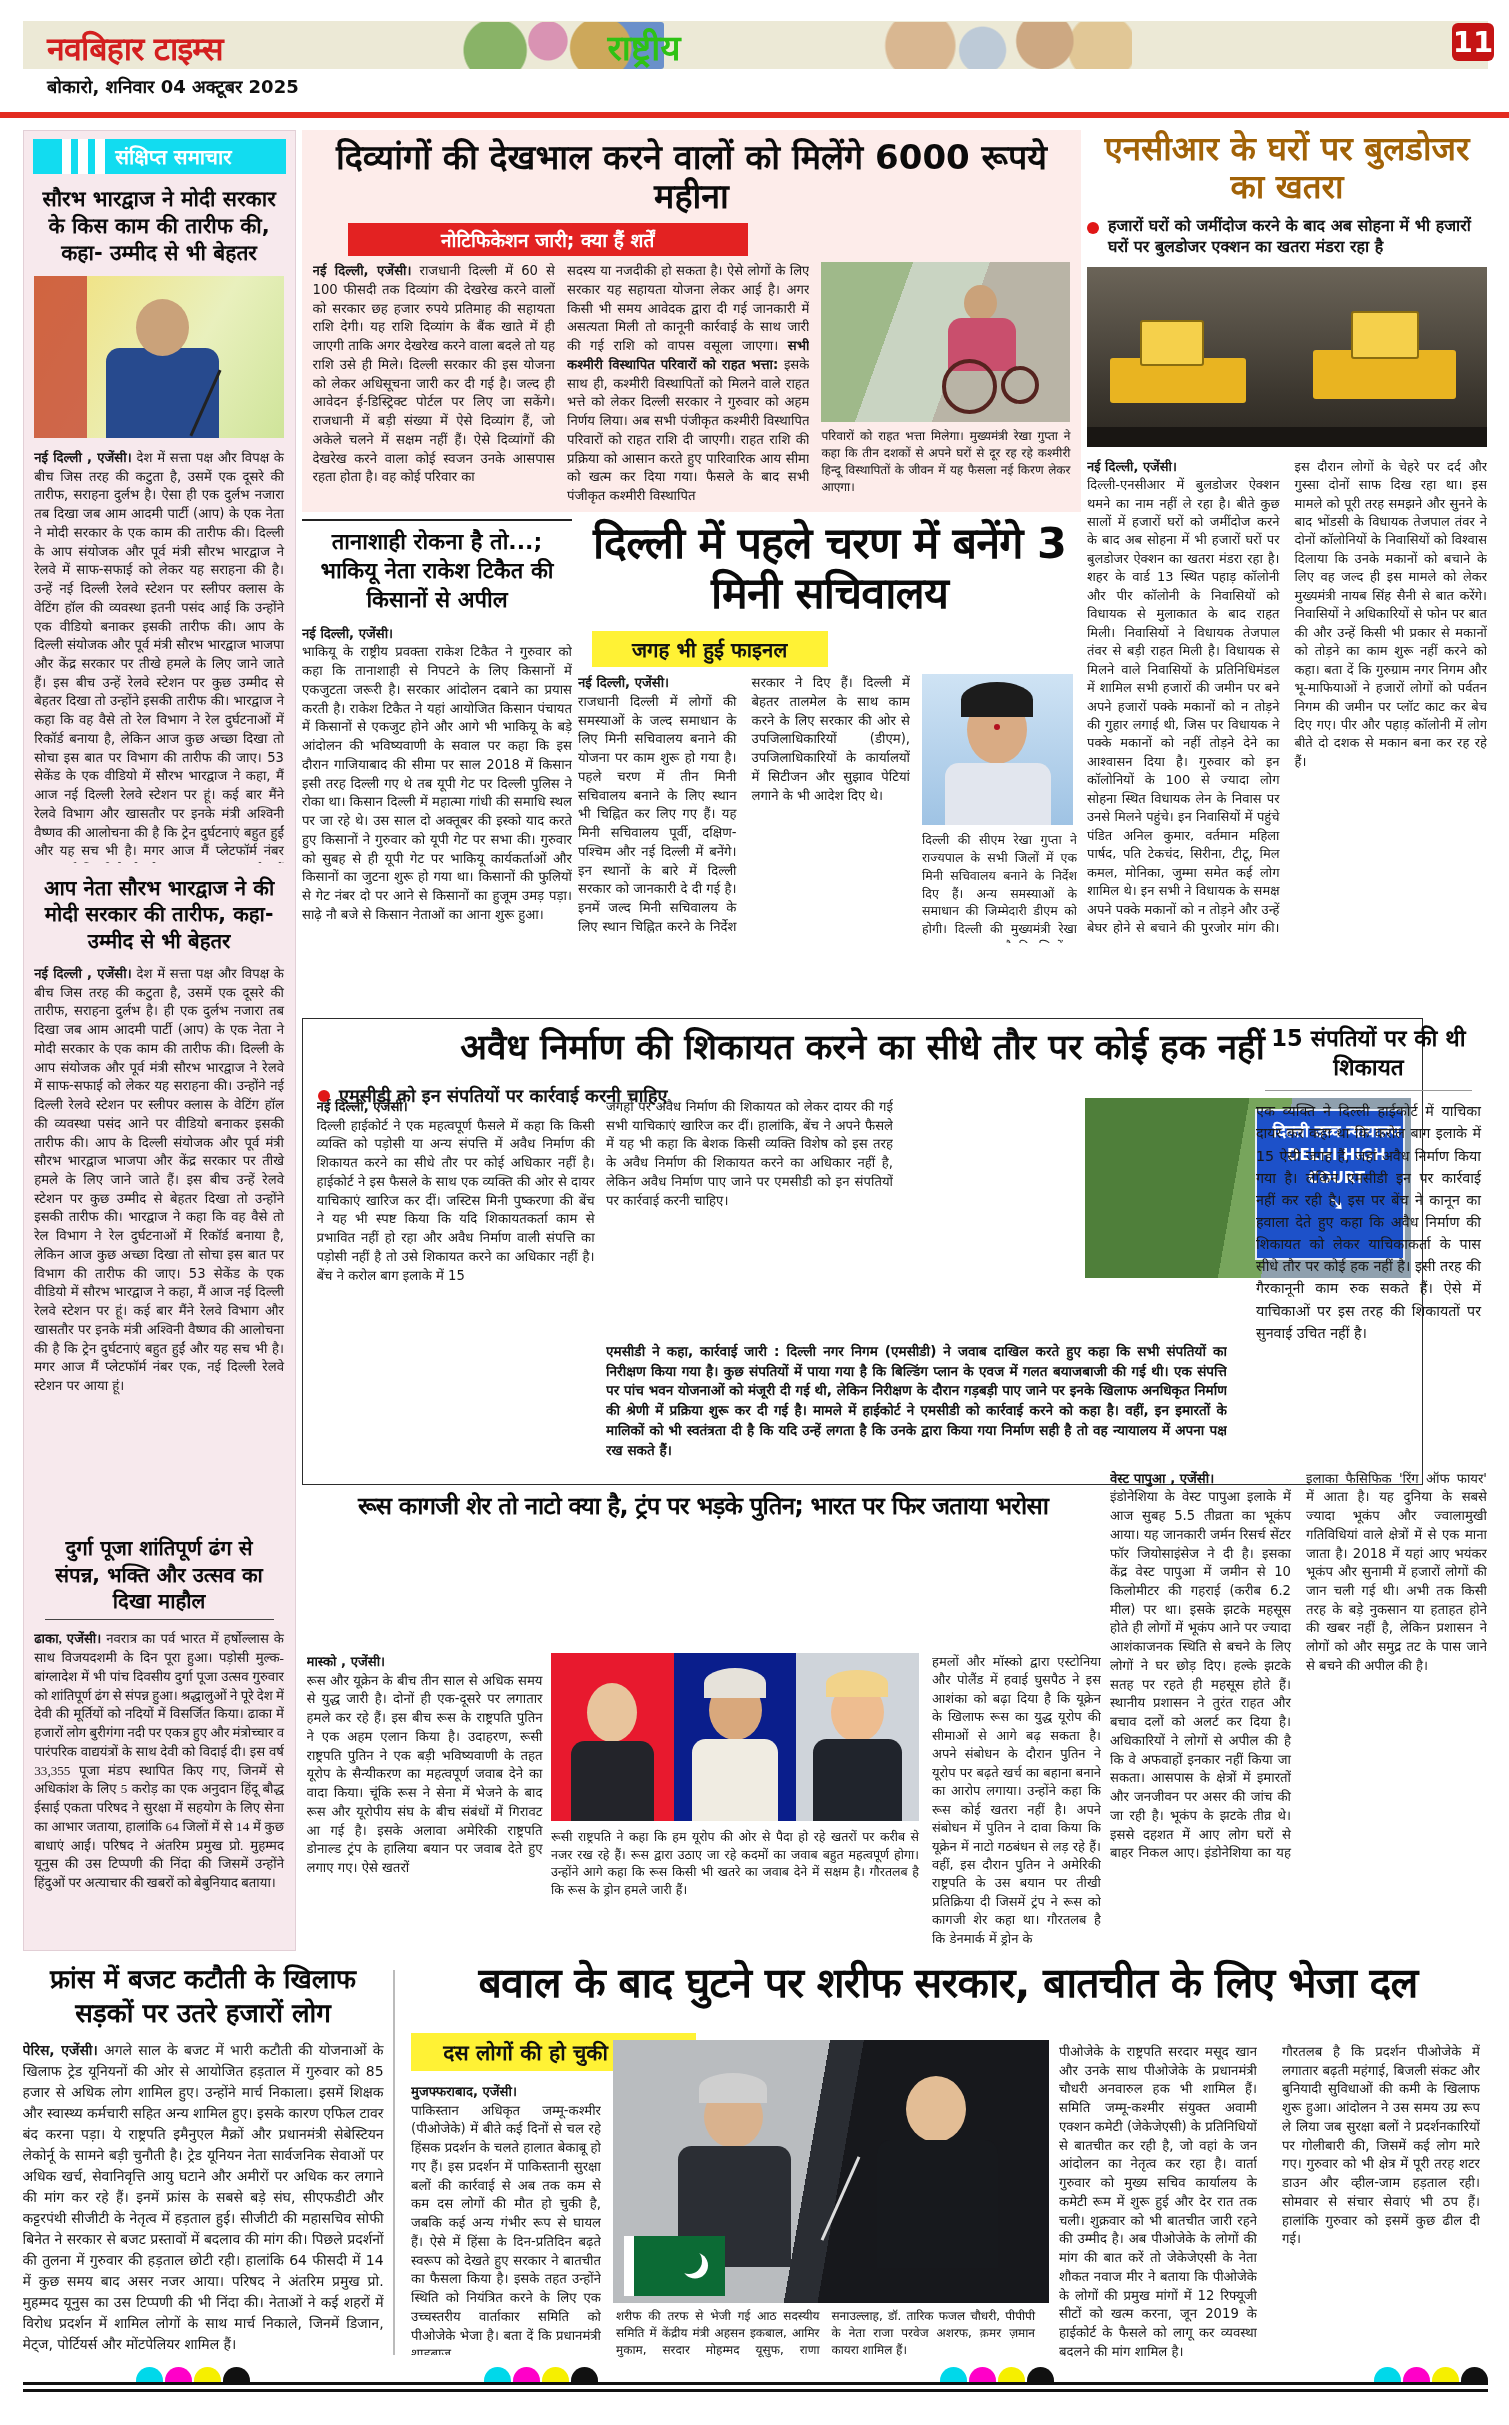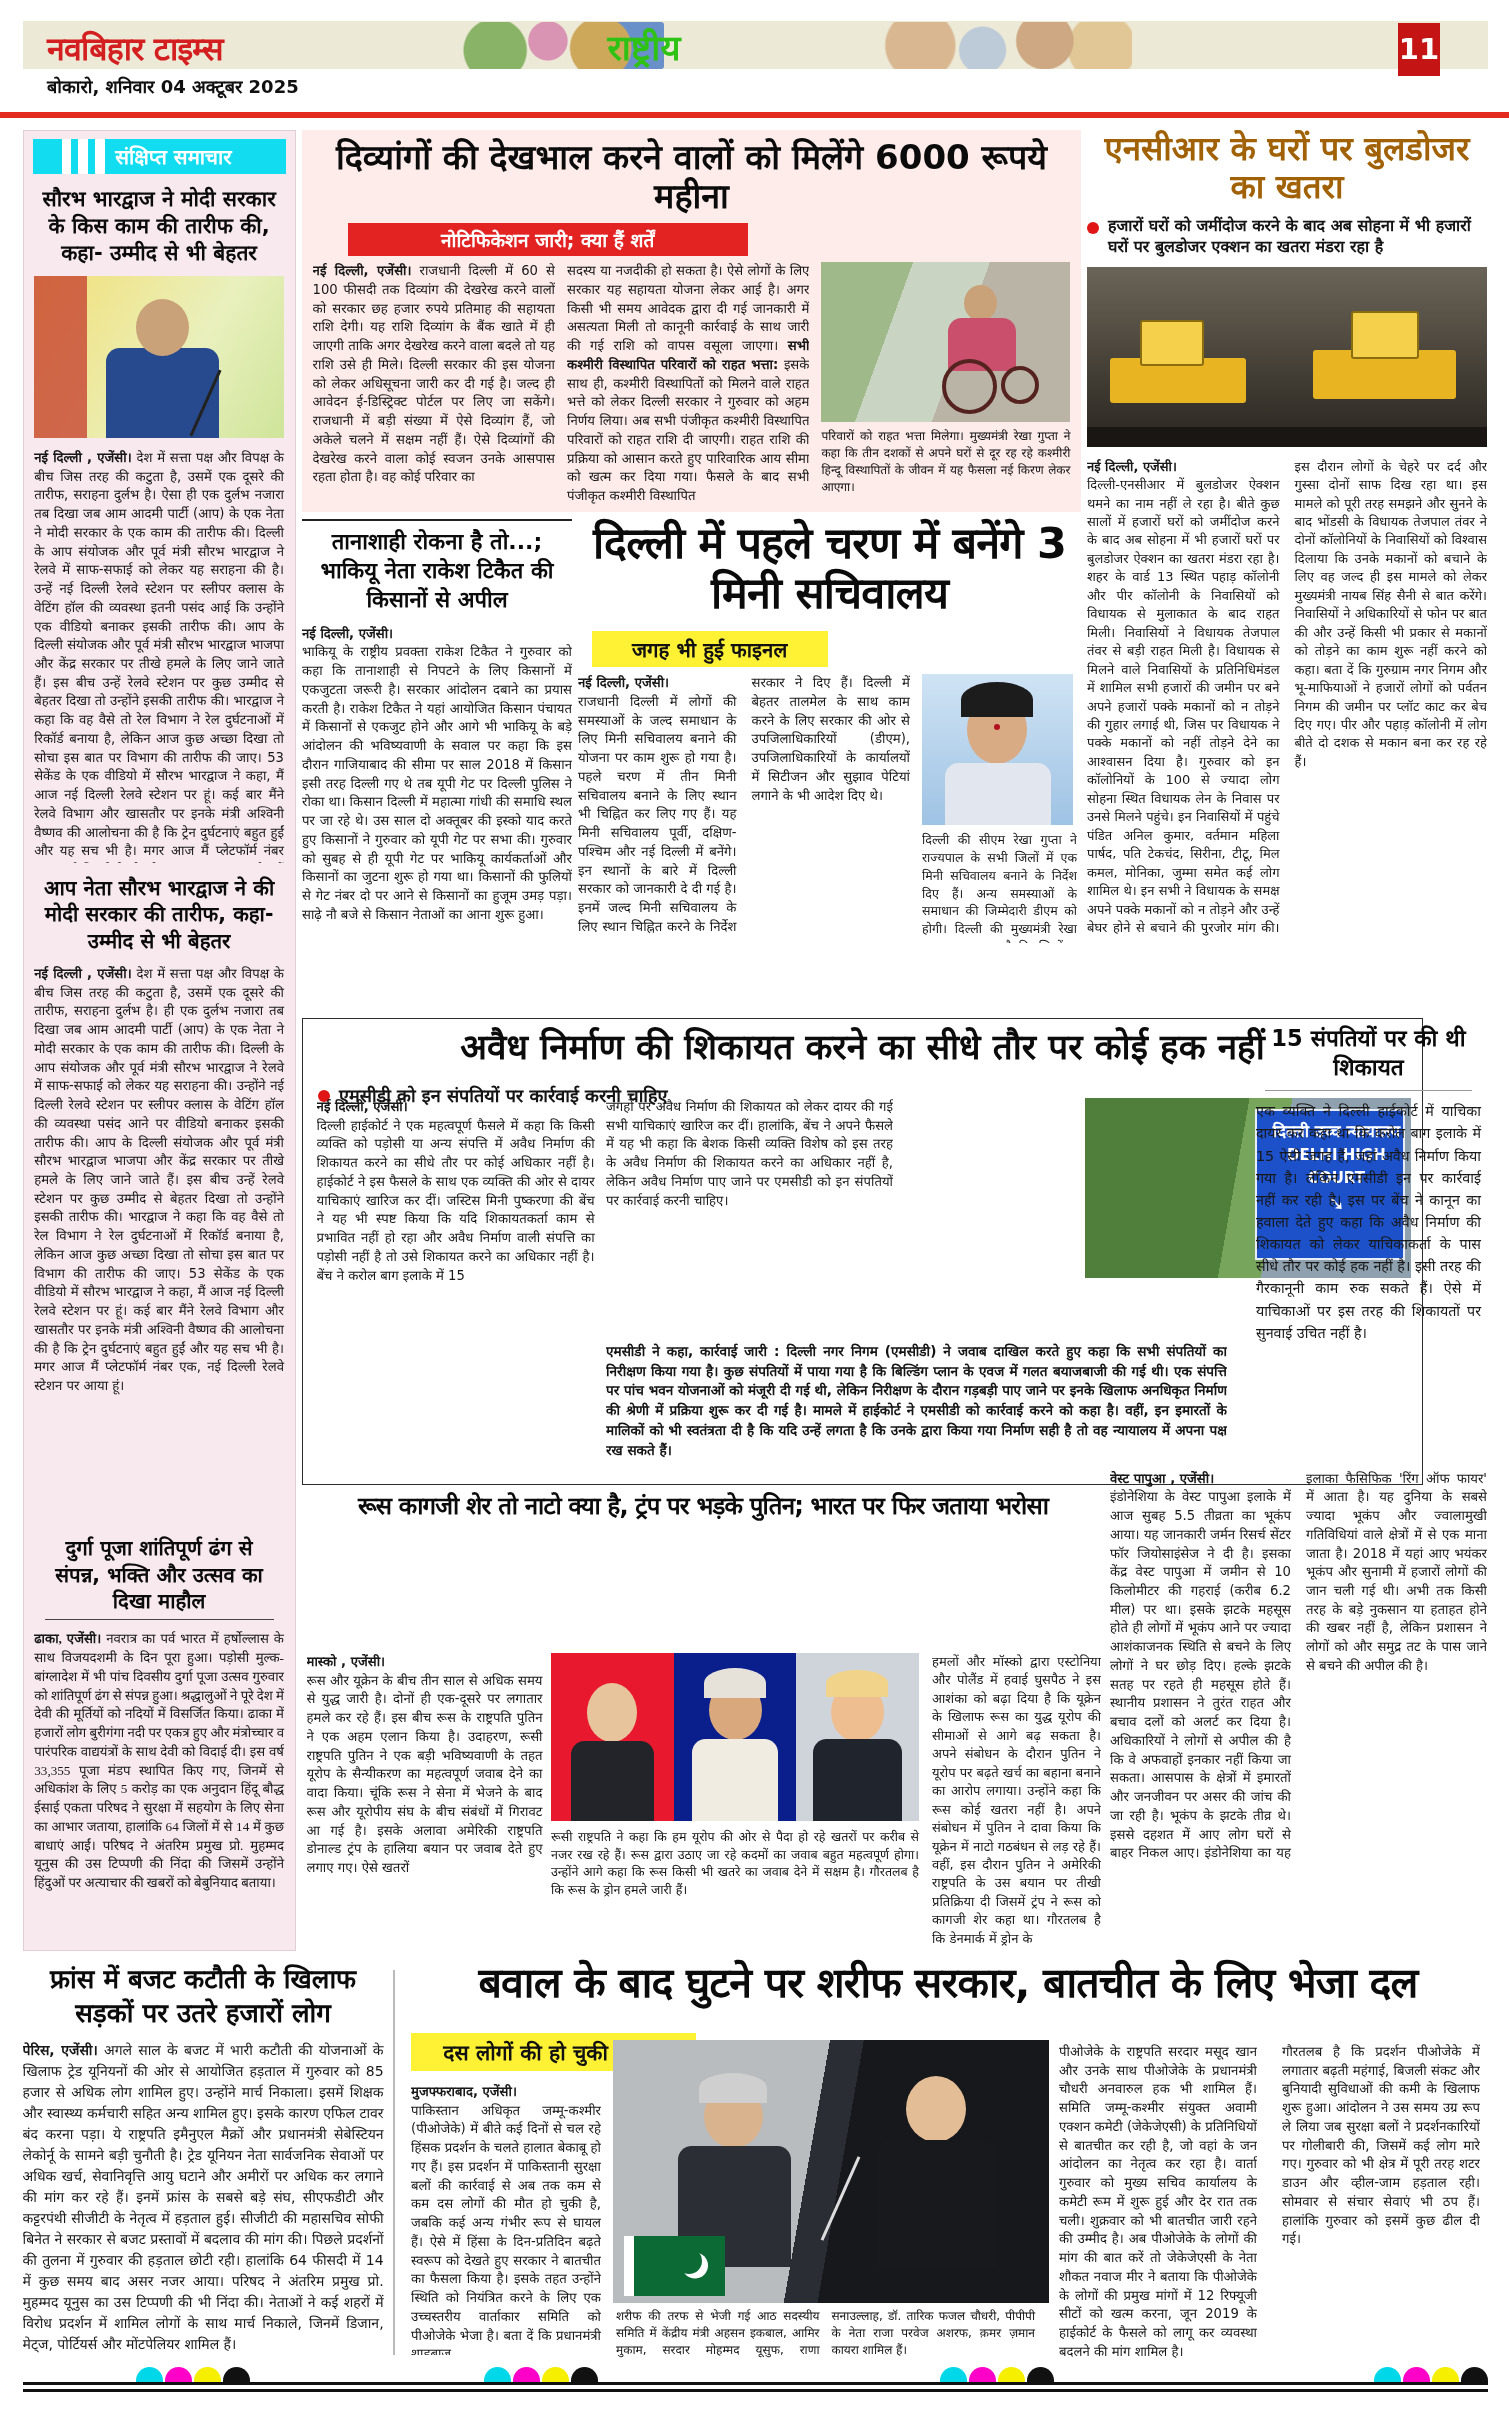--- a/index.html
+++ b/index.html
@@ -4,22 +4,22 @@
 <style>
   html,body{margin:0;padding:0;background:#fff;}
   .page{position:relative;width:1510px;height:2426px;background:#fff;overflow:hidden;
         font-family:"DejaVu Sans","Liberation Sans",sans-serif;color:#141414;}
   .abs{position:absolute;}
   
   .hdr-band{left:22.6px;top:21px;width:1465px;height:48px;background:#ece9d6;}
   .masthead{left:47px;top:26px;font-size:32px;font-weight:bold;color:#d31f1f;letter-spacing:-0.8px;}
   .section-name{left:0;top:22.6px;width:1288px;text-align:center;font-size:35px;font-weight:bold;color:#2ec214;}
   .dateline{left:47px;top:74px;font-size:18px;font-weight:bold;color:#101010;}
-  .pagebox{left:1398px;top:22.6px;width:42px;height:53px;background:#c51414;color:#fff;font-size:29px;
-           font-weight:bold;display:flex;align-items:center;justify-content:center;}
+  .pagebox{left:1452px;top:22.6px;width:42px;height:38px;background:#c51414;color:#fff;font-size:29px;
+           font-weight:bold;display:flex;align-items:center;justify-content:center;border-radius:6px;}
   .collage{height:47px;border-radius:3px;opacity:.9;}
   .collage.c1{left:453px;top:22px;width:211px;background:
       radial-gradient(circle at 20% 60%,#7fae5c 0 18%,transparent 19%),
       radial-gradient(circle at 45% 40%,#d78ab0 0 16%,transparent 17%),
       radial-gradient(circle at 70% 55%,#caa24e 0 20%,transparent 21%),
       radial-gradient(circle at 90% 45%,#5d87c9 0 18%,transparent 19%);}
   .collage.c2{left:883px;top:22px;width:249px;background:
       radial-gradient(circle at 15% 50%,#d7b28a 0 16%,transparent 17%),
       radial-gradient(circle at 40% 60%,#b9c7d8 0 15%,transparent 16%),
       radial-gradient(circle at 65% 40%,#caa27a 0 17%,transparent 18%),

